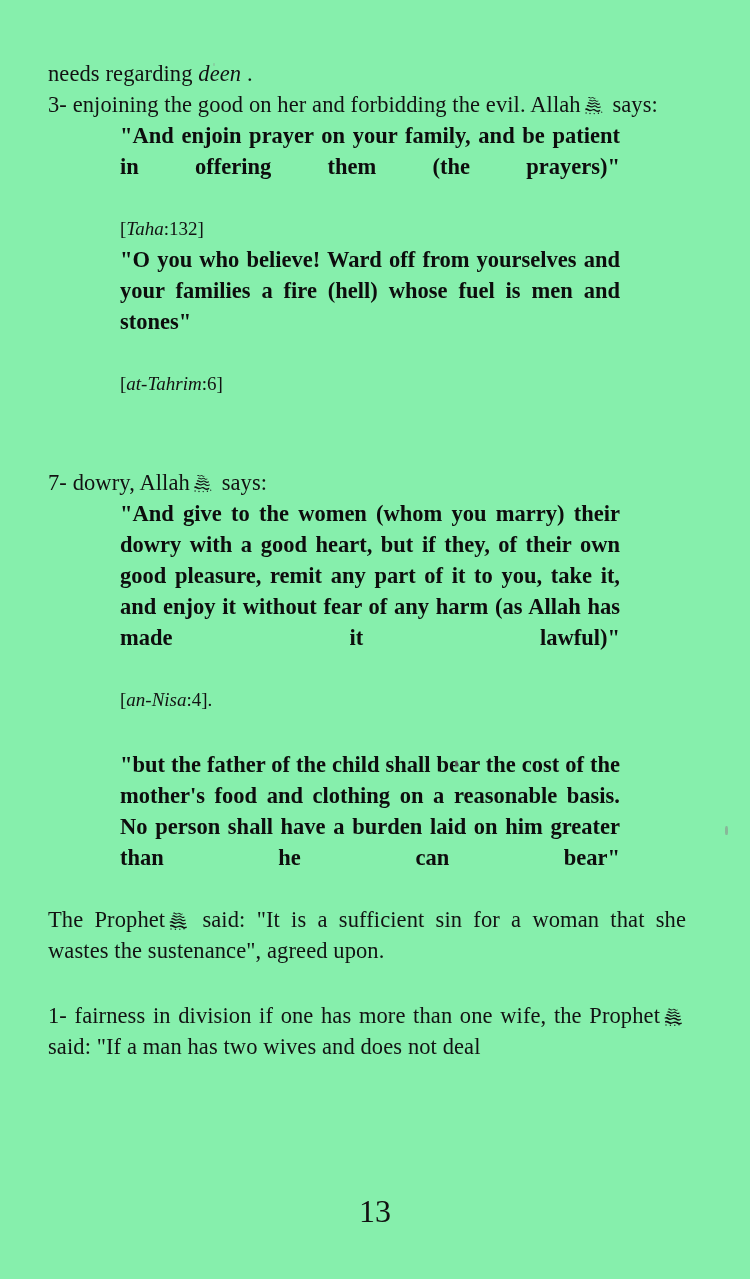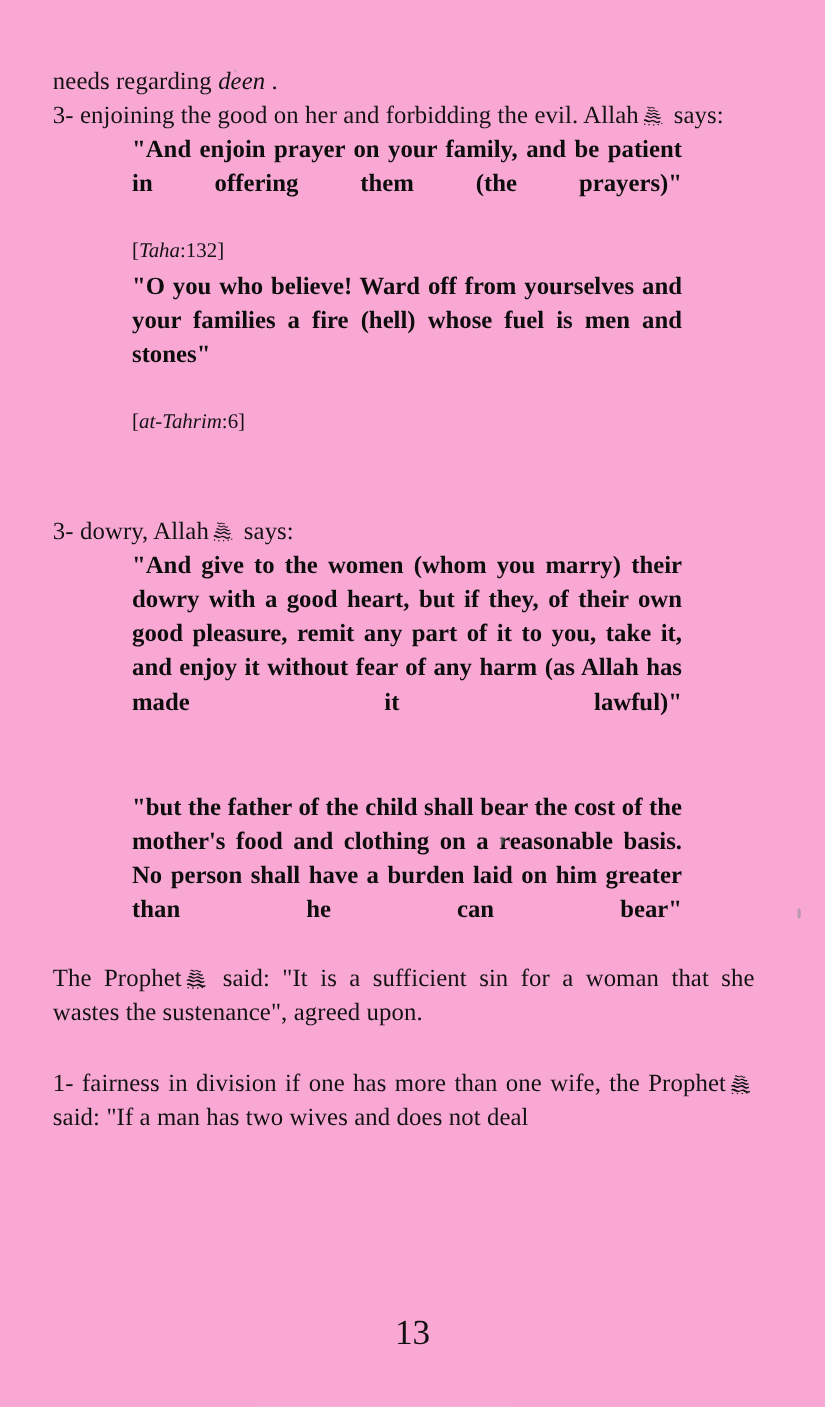--- a/index.html
+++ b/index.html
@@ -11,21 +11,21 @@
   body {
     font-family: "Liberation Serif", "DejaVu Serif", serif;
     color: #000000;
   }
 
   .page {
     position: relative;
     width: 750px;
     height: 1279px;
     margin: 0 auto;
-    background: #f9a8d4;
+    background: #86efac;
     overflow: hidden;
     
     box-sizing: border-box;
   }
 
   
   .column {
     position: absolute;
     left: 48px;
     top: 58px;
@@ -160,38 +160,39 @@
     <div class="quote-block">
       <p class="quote-text full-justify">"O you who believe! Ward off from yourselves and your families a fire (hell) whose fuel is men and stones"</p>
     </div>
     <p class="citation"><span>[</span><i>at-Tahrim</i><span>:6]</span></p>
 
     <div class="gap-lg"></div>
 
 
     <div class="gap-lg"></div>
 
-    <p class="body-line"><span>3- dowry, Allah</span><span class="honorific"><svg width="22" height="19" viewBox="0 0 22 19" aria-hidden="true">
+    <p class="body-line"><span>7- dowry, Allah</span><span class="honorific"><svg width="22" height="19" viewBox="0 0 22 19" aria-hidden="true">
             <g fill="#111">
               <path d="M2.4 12.6c1.1-.5 2.2-.2 3.1.4.5.3 1 .7 1.6.8.9.2 1.7-.3 2.5-.6.9-.3 1.9-.2 2.7.3.7.4 1.3 1 2.1 1.1.9.1 1.7-.4 2.5-.8l.5 1.1c-1 .5-2 1.1-3.1 1-1-.1-1.8-.7-2.6-1.2-.7-.4-1.5-.6-2.3-.3-.9.3-1.7.9-2.7.8-1-.1-1.8-.7-2.7-1-.5-.2-1.1-.2-1.6 0z"></path>
               <path d="M3.6 9.4c.9-.6 2-.5 2.9 0 .7.4 1.3.9 2.1.9.9 0 1.6-.6 2.4-.9.9-.3 1.9-.1 2.6.5.6.5 1.2 1 2 1 .7 0 1.3-.3 1.9-.6l.4 1c-.8.5-1.7.9-2.7.8-.9-.1-1.6-.6-2.3-1.1-.6-.4-1.3-.6-2-.3-.8.3-1.5.9-2.4.9s-1.7-.5-2.5-.9c-.6-.3-1.3-.4-1.9-.1z"></path>
               <path d="M4.7 6.5c.8-.5 1.8-.4 2.5.1.6.4 1.2.8 1.9.7.8-.1 1.4-.6 2.1-.8.8-.2 1.6 0 2.2.5.5.4 1 .8 1.7.8.6 0 1.1-.2 1.6-.5l.3.9c-.7.4-1.5.8-2.3.7-.8-.1-1.4-.6-2-1-.5-.3-1.1-.5-1.7-.2-.7.3-1.3.8-2.1.8-.8 0-1.5-.5-2.2-.8-.5-.2-1.1-.3-1.6-.1z"></path>
               <path d="M6 3.9c.6-.4 1.4-.3 1.9.1.5.3.9.6 1.5.5.6-.1 1.1-.5 1.6-.6.6-.2 1.2 0 1.7.4.4.3.8.6 1.3.6.5 0 .9-.2 1.2-.4l.2.7c-.5.3-1.1.6-1.7.5-.6-.1-1.1-.4-1.5-.7-.4-.3-.9-.4-1.3-.2-.5.2-1 .6-1.6.6-.6 0-1.1-.4-1.7-.6-.4-.2-.8-.2-1.2 0z"></path>
               <path d="M5.2 1.2c.5-.3 1.1-.2 1.5.1.4.2.7.5 1.2.4.5-.1.8-.4 1.3-.5.5-.1.9 0 1.3.3.3.2.6.5 1 .5.4 0 .7-.1.9-.3l.2.6c-.4.2-.9.4-1.3.4-.5 0-.8-.3-1.2-.5-.3-.2-.7-.3-1-.1-.4.2-.8.4-1.2.5-.5 0-.9-.3-1.3-.5-.3-.1-.6-.2-.9 0z"></path>
               <circle cx="3.1" cy="17.0" r="0.7"></circle>
               <circle cx="7.0" cy="17.5" r="0.7"></circle>
               <circle cx="11.2" cy="17.6" r="0.7"></circle>
               <circle cx="15.4" cy="17.2" r="0.7"></circle>
               <circle cx="18.7" cy="16.2" r="0.6"></circle>
             </g>
           </svg></span><span> says:</span></p>
 
     <div class="quote-block">
       <p class="quote-text full-justify">"And give to the women (whom you marry) their dowry with a good heart, but if they, of their own good pleasure, remit any part of it to you, take it, and enjoy it without fear of any harm (as Allah has made it lawful)"</p>
     </div>
+    <p class="citation"><span>[</span><i>an-Nisa</i><span>:4].</span></p>
 
     <div class="gap-lg"></div>
 
 
     <div class="quote-block">
       <p class="quote-text full-justify">"but the father of the child shall bear the cost of the mother's food and clothing on a reasonable basis.  No person shall have a burden laid on him greater than he can bear"</p>
     </div>
 
     <p class="body-par flow"><span>The Prophet</span><span class="honorific"><svg width="22" height="19" viewBox="0 0 22 19" aria-hidden="true">
             <g fill="#111">

